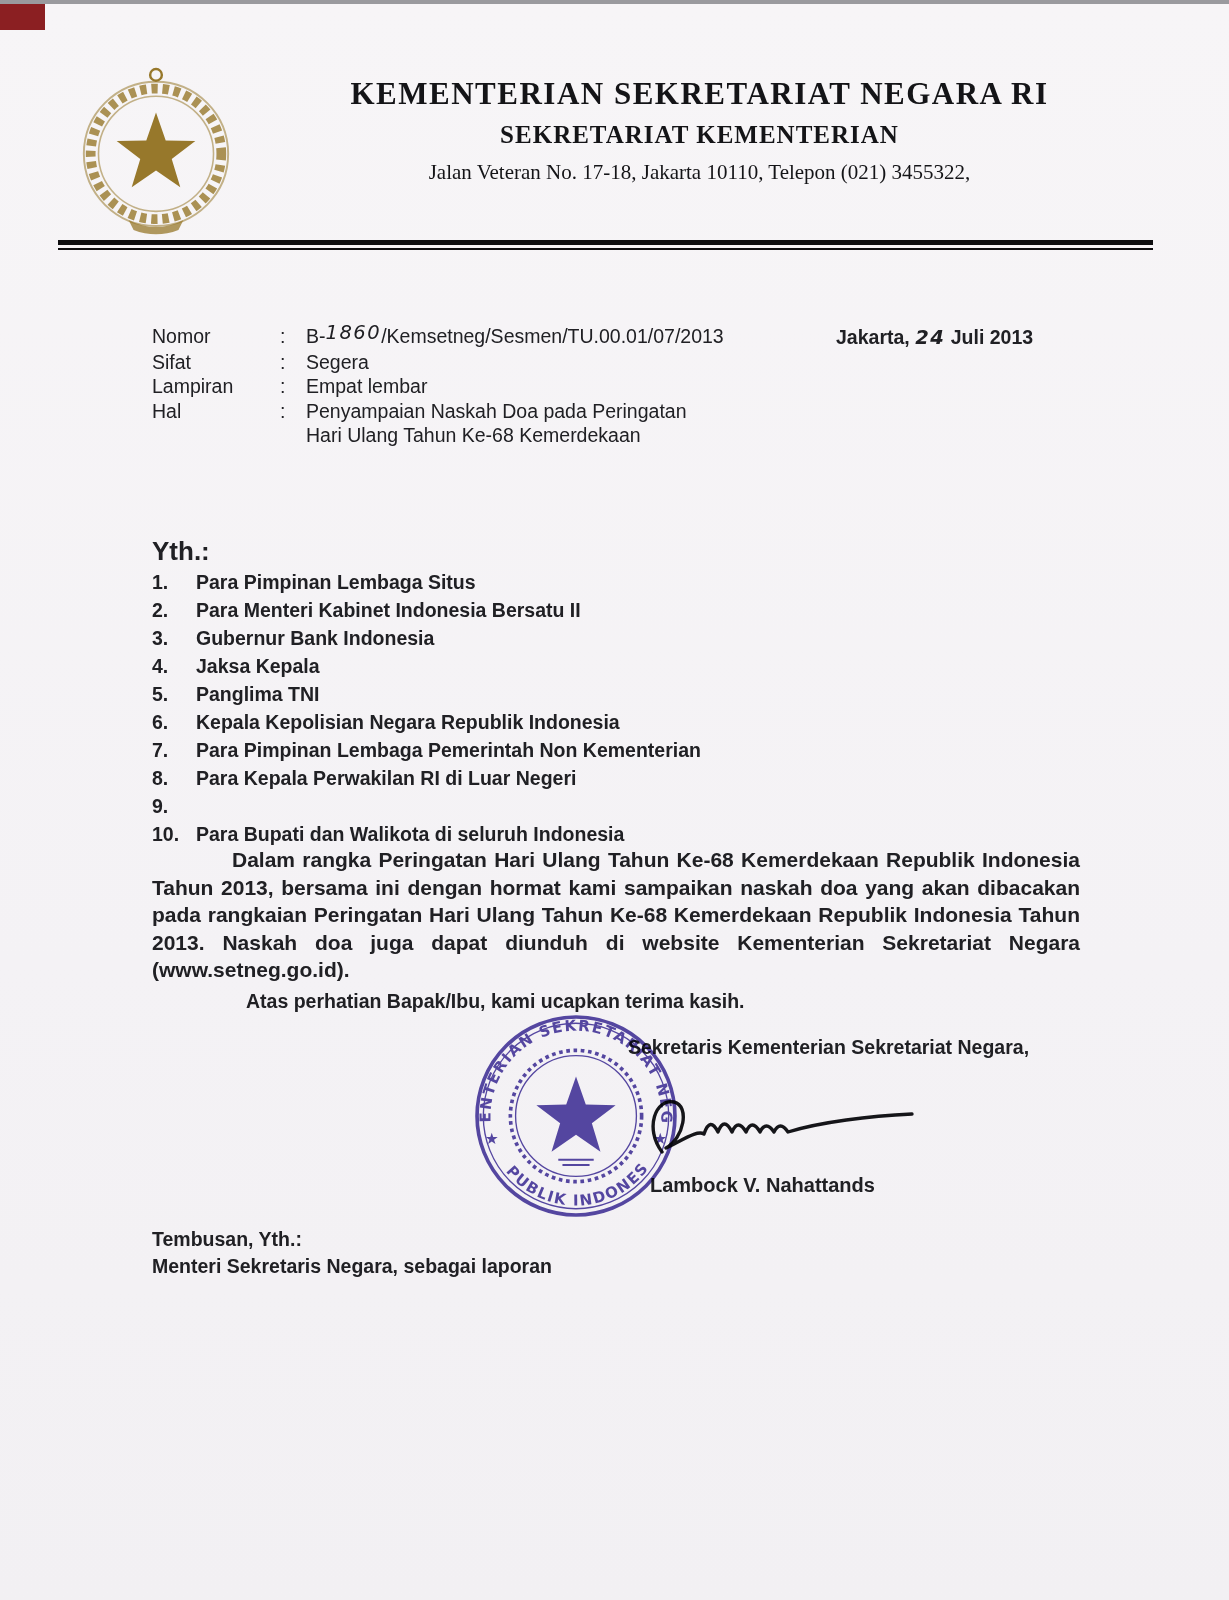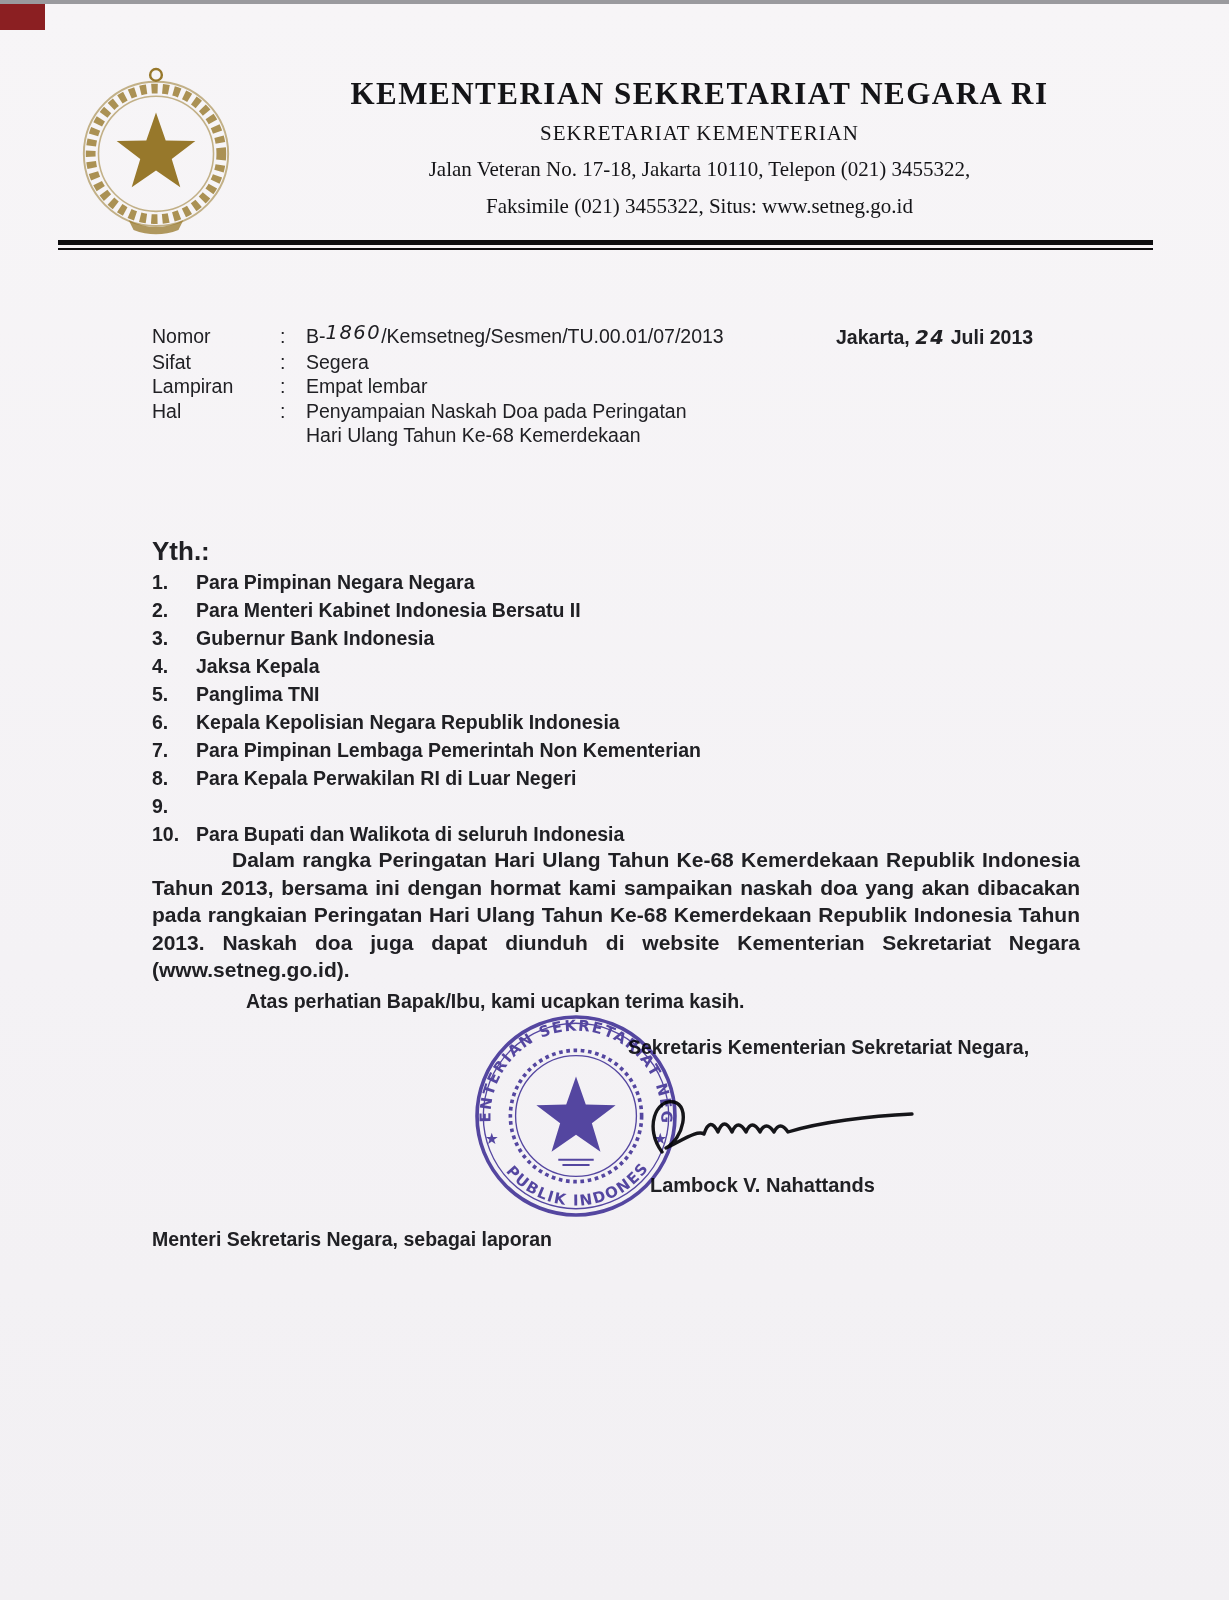--- a/index.html
+++ b/index.html
@@ -9,21 +9,21 @@
     background:linear-gradient(180deg,#f7f5f7 0%, #f4f2f5 60%, #f2f0f3 100%);
     font-family:"Liberation Sans", sans-serif; color:#202024; overflow:hidden;
   }
   .corner-artifact { position:absolute; left:0; top:0; width:45px; height:26px; background:#8b1f22; }
 
   .logo { position:absolute; left:78px; top:56px; width:156px; height:176px; }
 
   .hdr { position:absolute; left:240px; right:70px; top:72px; text-align:center;
          font-family:"Liberation Serif", serif; color:#141417; }
   .hdr-title { font-size:31px; font-weight:bold; letter-spacing:1.5px; }
-  .hdr-sub   { font-size:21px; font-weight:normal; letter-spacing:1px; margin-top:9px; }
+  .hdr-sub   { font-size:25px; font-weight:bold; letter-spacing:1px; margin-top:9px; }
   .hdr-addr  { font-size:21px; margin-top:9px; line-height:1.35; }
 
   .rule { position:absolute; left:58px; right:76px; top:236px; height:10px;
           border-top:5px solid #0e0e10; border-bottom:2px solid #0e0e10; }
 
   .meta { position:absolute; left:152px; top:320px; font-size:19.5px; font-weight:400; line-height:24.5px; }
   .mrow { display:flex; align-items:flex-start; }
   .mlabel { width:128px; }
   .mcolon { width:26px; }
 
@@ -69,21 +69,20 @@
     <circle cx="80" cy="96" r="59" fill="none" stroke="#97782b" stroke-width="1.6" opacity="0.55"></circle>
     <circle cx="80" cy="15" r="6" fill="none" stroke="#97782b" stroke-width="2.5"></circle>
     <path d="M52,164 q28,14 56,0 l-5,10 q-23,9 -46,0 Z" fill="#97782b" opacity="0.75"></path>
     <path d="M0,-40 L9.4,-12.94 L38.04,-12.36 L15.22,4.94 L23.51,32.36 L0,16 L-23.51,32.36 L-15.22,4.94 L-38.04,-12.36 L-9.4,-12.94 Z" transform="translate(80,96) scale(1.06)" fill="#97782b"></path>
   </svg>
 
   <header class="hdr">
     <div class="hdr-title">KEMENTERIAN SEKRETARIAT NEGARA RI</div>
     <div class="hdr-sub">SEKRETARIAT KEMENTERIAN</div>
     <div class="hdr-addr">Jalan Veteran No. 17-18, Jakarta 10110, Telepon (021) 3455322,</div>
-    <div class="hdr-addr">Faksimile (021) 3455322, Situs: www.setneg.go.id</div>
   </header>
 
   <div class="rule"></div>
 
   <div class="meta">
     <div class="mrow">
       <span class="mlabel">Nomor</span>
       <span class="mcolon">:</span>
       <span class="mval"><span>B-</span><span class="hand hand-sup">1860</span><span>/Kemsetneg/Sesmen/TU.00.01/07/2013</span></span>
     </div>
@@ -110,21 +109,21 @@
   <div class="dateline">
     <span>Jakarta,</span>
     <span class="hand">24</span>
     <span>Juli 2013</span>
   </div>
 
   <div class="yth">Yth.:</div>
   <div class="rcpts">
     <div class="rcpt-row">
         <span class="rcpt-num">1.</span>
-        <span>Para Pimpinan Negara Negara</span>
+        <span>Para Pimpinan Lembaga Situs</span>
       </div>
     <div class="rcpt-row">
         <span class="rcpt-num">2.</span>
         <span>Para Menteri Kabinet Indonesia Bersatu II</span>
       </div>
     <div class="rcpt-row">
         <span class="rcpt-num">3.</span>
         <span>Gubernur Bank Indonesia</span>
       </div>
     <div class="rcpt-row">
@@ -182,16 +181,17 @@
     </g>
   </svg>
 
   <svg class="signature" viewBox="0 0 290 85" aria-hidden="true">
     <path d="M22,62 C4,38 16,8 34,12 C50,16 44,48 26,58 C46,48 58,40 64,44 Q70,26 78,42 Q84,26 92,42 Q98,28 106,42 Q112,28 120,42 Q126,30 134,42 Q140,30 148,42 C180,32 230,26 272,24" fill="none" stroke="#16161a" stroke-width="3.4" stroke-linecap="round" stroke-linejoin="round"></path>
   </svg>
 
   <div class="sig-name">Lambock V. Nahattands</div>
 
   <div class="footer">
+    <div>Tembusan, Yth.:</div>
     <div>Menteri Sekretaris Negara, sebagai laporan</div>
   </div>
 
 </div>
 
 </body></html>

